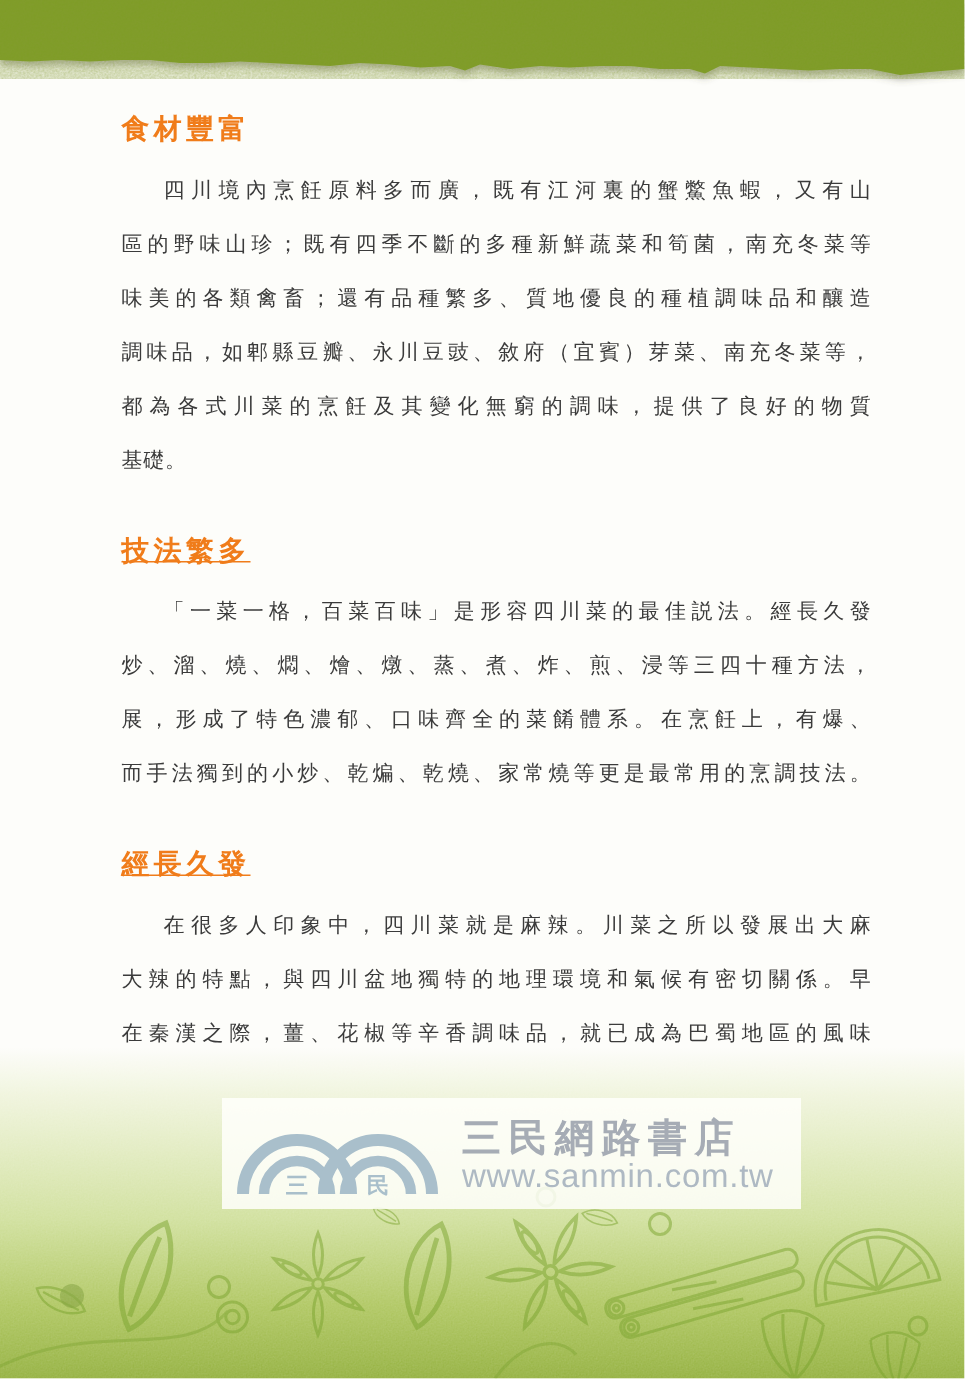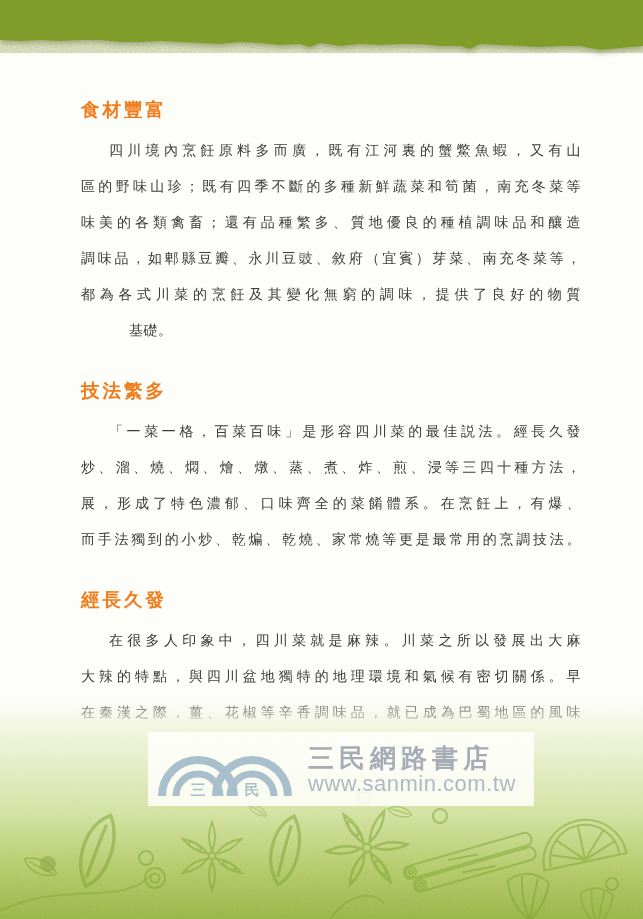--- a/index.html
+++ b/index.html
@@ -9,30 +9,30 @@
     font-family:"Liberation Sans", sans-serif;
   }
   
   .torn-strip{position:absolute;top:0;left:0;width:643px;height:70px;pointer-events:none;}
   
   .content{
     position:absolute;left:81px;top:50px;width:500px;color:#3b3b3b;
   }
   .sec-heading{
     color:#f07c1a;font-size:18.5px;font-weight:bold;letter-spacing:3px;
-    margin:48px 0 10px 0;line-height:24px;
-  }
-  .sec-heading.later{margin-top:31px;}
+    margin:24px 0 10px 0;line-height:24px;
+  }
+  .sec-heading.later{margin-top:31px;text-decoration:underline;}
   .para{margin:0;}
   .line{
     display:block;font-size:14px;line-height:36px;letter-spacing:0.5px;
     text-align:justify;text-align-last:justify;white-space:nowrap;
   }
   .line.first{text-indent:2em;}
-  .line.end{text-align-last:left;margin-left:48px;}
+  .line.end{text-align-last:left;}
   
   .bottom-band{
     position:absolute;left:0;top:698px;width:643px;height:221px;
     background:linear-gradient(180deg,
       rgba(245,248,232,0) 0%,
       rgba(238,243,216,0.9) 14%,
       #e3ecc2 28%,
       #cdde96 52%,
       #aac356 78%,
       #93b13a 95%,

